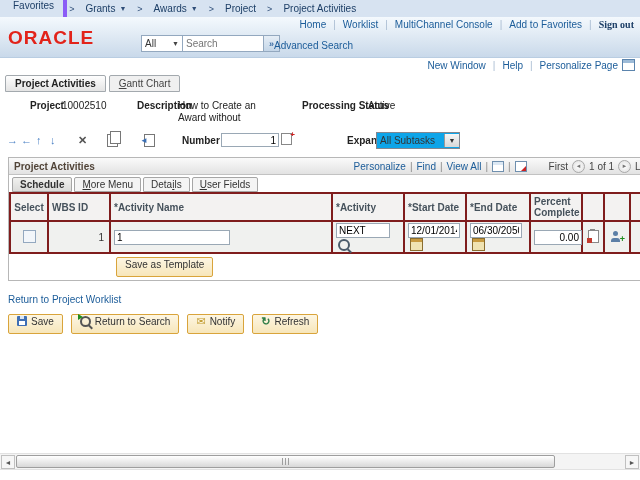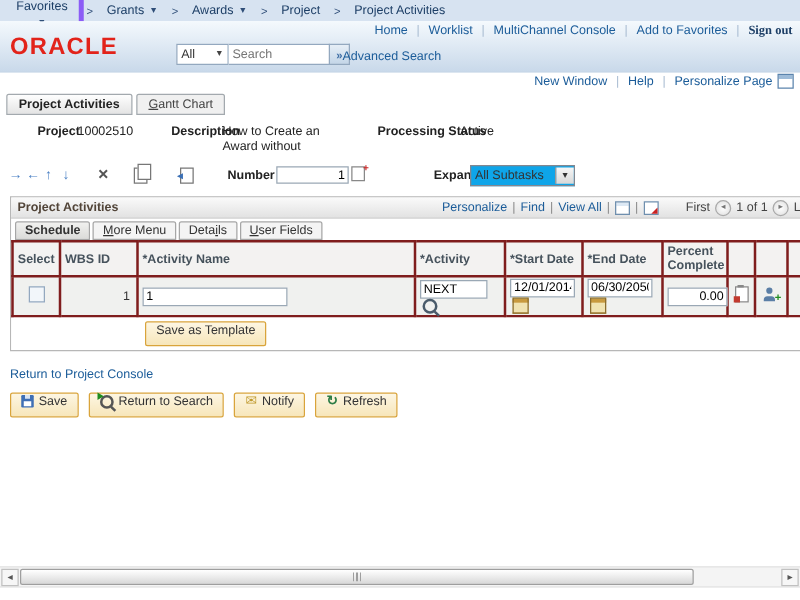--- a/index.html
+++ b/index.html
@@ -325,21 +325,21 @@
       </tbody>
     </table>
 
     <div class="grid-foot">
       <span class="ps-btn save-template">
         <span>Save as Template</span>
       </span>
     </div>
   </div>
 
-  <div class="return-link">Return to Project Console</div>
+  <div class="return-link">Return to Project Worklist</div>
 
   <div class="actions">
     <span class="ps-btn">
       <span class="disk-icon"></span>
       <span>Save</span>
     </span>
     <span class="ps-btn">
       <span class="rts-loupe"></span>
       <span>Return to Search</span>
     </span>

